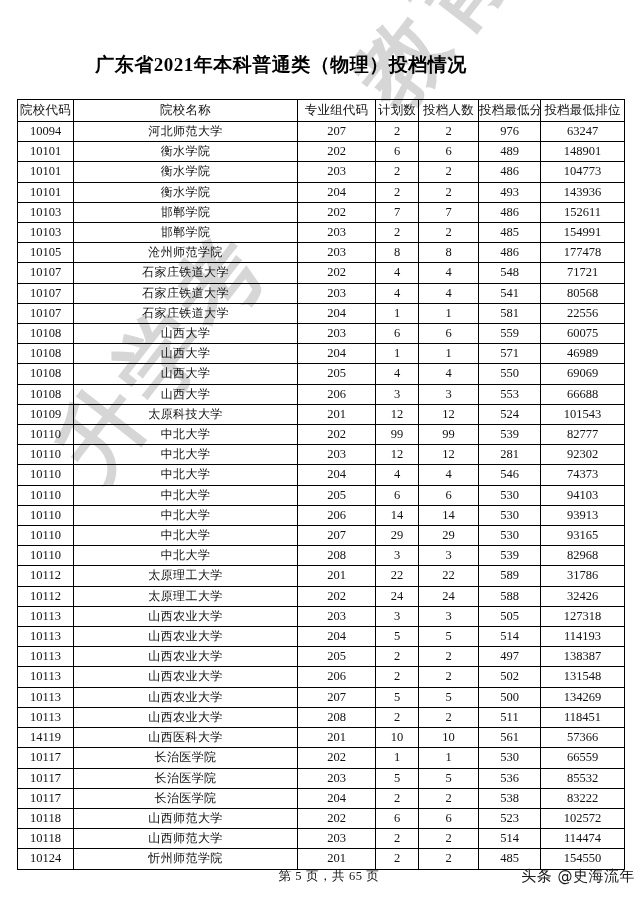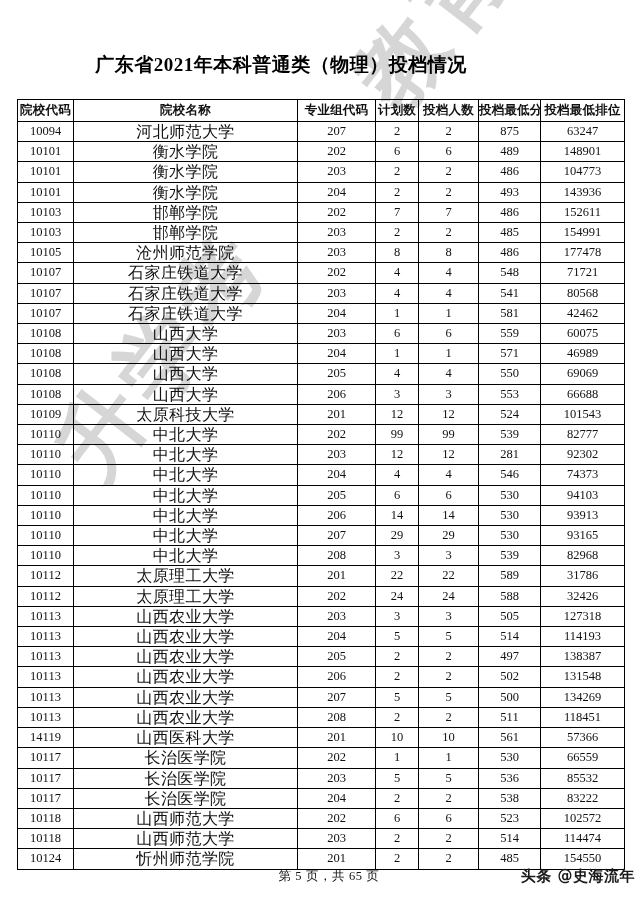--- a/index.html
+++ b/index.html
@@ -90,28 +90,28 @@
     line-height: 19.2px;
     font-size: 12.5px;
     color: #111;
     text-align: center;
     vertical-align: middle;
     background: transparent;
     overflow: hidden;
     white-space: nowrap;
   }
   #records-table thead th {
-    font-weight: 700;
+    font-weight: 400;
     font-size: 12.5px;
     height: 21px;
     line-height: 21px;
     letter-spacing: 0.2px;
   }
   #records-table td.c-name {
-    font-size: 16px;
+    font-size: 12px;
     letter-spacing: 0.4px;
   }
   #records-table td.c-code,
   #records-table td.c-group,
   #records-table td.c-plan,
   #records-table td.c-admit,
   #records-table td.c-score,
   #records-table td.c-rank {
     font-family: "Liberation Serif", "DejaVu Serif", serif;
     font-size: 12.5px;
@@ -142,21 +142,21 @@
     text-align: center;
     font-size: 12.5px;
     color: #111;
     letter-spacing: 0.6px;
   }
   #source-watermark {
     position: absolute;
     right: 14px;
     top: -1px;
     font-size: 15px;
-    font-weight: 700;
+    font-weight: 400;
     color: #1a1a1a;
     font-family: "DejaVu Sans", sans-serif;
     letter-spacing: 0.5px;
     white-space: nowrap;
   }
 </style>
 </head>
 <body>
 
 <div id="watermark-layer">
@@ -189,21 +189,21 @@
         <th>投档最低排位</th>
       </tr>
     </thead>
     <tbody id="records-body">
         <tr>
           <td class="c-code">10094</td>
           <td class="c-name">河北师范大学</td>
           <td class="c-group">207</td>
           <td class="c-plan">2</td>
           <td class="c-admit">2</td>
-          <td class="c-score">875</td>
+          <td class="c-score">976</td>
           <td class="c-rank">63247</td>
         </tr>
         <tr>
           <td class="c-code">10101</td>
           <td class="c-name">衡水学院</td>
           <td class="c-group">202</td>
           <td class="c-plan">6</td>
           <td class="c-admit">6</td>
           <td class="c-score">489</td>
           <td class="c-rank">148901</td>
@@ -271,21 +271,21 @@
           <td class="c-score">541</td>
           <td class="c-rank">80568</td>
         </tr>
         <tr>
           <td class="c-code">10107</td>
           <td class="c-name">石家庄铁道大学</td>
           <td class="c-group">204</td>
           <td class="c-plan">1</td>
           <td class="c-admit">1</td>
           <td class="c-score">581</td>
-          <td class="c-rank">42462</td>
+          <td class="c-rank">22556</td>
         </tr>
         <tr>
           <td class="c-code">10108</td>
           <td class="c-name">山西大学</td>
           <td class="c-group">203</td>
           <td class="c-plan">6</td>
           <td class="c-admit">6</td>
           <td class="c-score">559</td>
           <td class="c-rank">60075</td>
         </tr>

